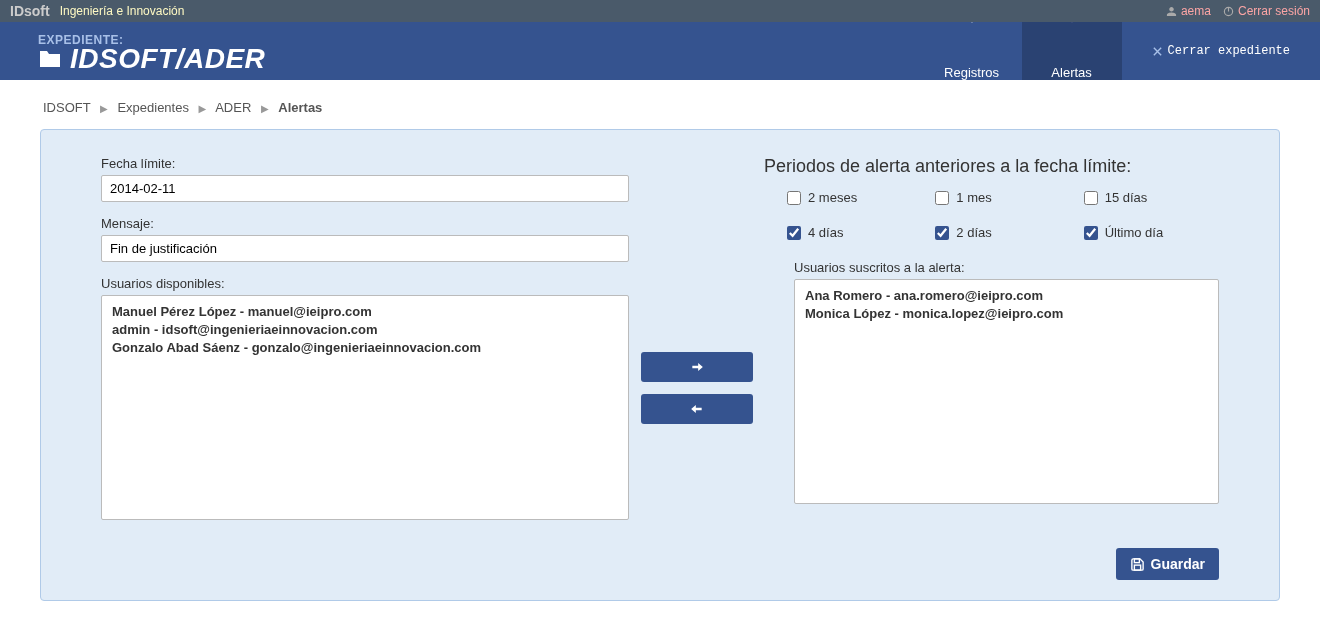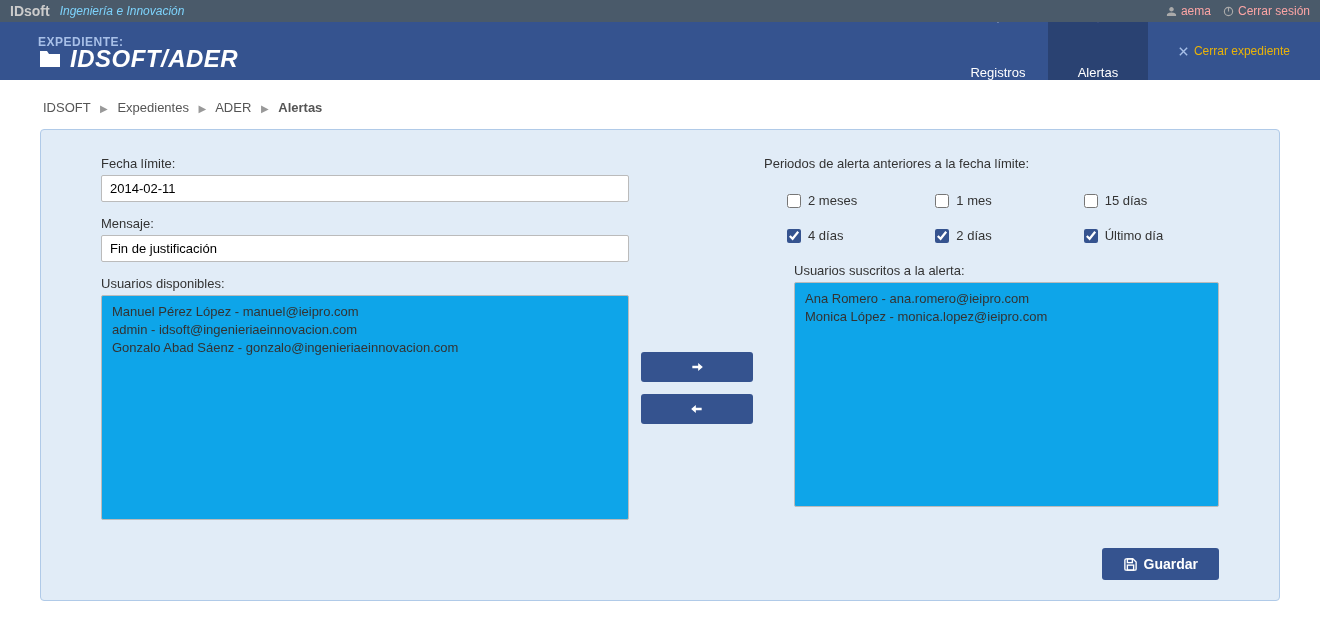--- a/index.html
+++ b/index.html
@@ -1,55 +1,55 @@
 <!DOCTYPE html>
 <html><head>
 <meta charset="utf-8">
 <style>
 * { box-sizing: border-box; margin: 0; padding: 0; }
 body { font-family: Arial, sans-serif; font-size: 13px; background: #fff; color: #333; width: 1320px; }
 .topbar { background: #4a5a6a; height: 22px; display: flex; align-items: center; padding: 0 10px; color: #ddd; font-size: 12px; }
 .topbar .brand { font-weight: bold; font-size: 14px; color: #ccc; margin-right: 10px; }
-.topbar .tagline { color: #7dd3fc; font-style: italic; }
+.topbar .tagline { color: #fef9c3; }
 .topbar .spacer { flex: 1; }
 .topbar .user-link, .topbar .logout-link { color: #fca5a5; margin-left: 12px; display: flex; align-items: center; cursor: pointer; }
 .topbar .user-link svg, .topbar .logout-link svg { margin-right: 4px; }
 .header { background: #35538f; height: 58px; display: flex; align-items: stretch; color: #fff; }
 .header .title-block { padding: 6px 0 0 38px; display: flex; flex-direction: column; justify-content: center; }
 .header .label { font-size: 12px; font-weight: bold; color: #a8c0e8; letter-spacing: 0.5px; }
 .header .title-row { display: flex; align-items: center; margin-top: -4px; }
 .header .title-row svg { margin-right: 8px; }
-.header .title { font-size: 24px; font-weight: bold; font-style: italic; letter-spacing: 0.5px; text-align: right; }
+.header .title { font-size: 28px; font-weight: bold; font-style: italic; letter-spacing: 0.5px; text-align: right; }
 .header .nav { display: flex; margin-left: auto; }
 .header .nav-item { width: 100px; display: flex; flex-direction: column; align-items: center; justify-content: center; cursor: pointer; font-size: 13px; gap: 40px; }
 .header .nav-item.active { background: #2a4272; }
 .header .nav-item svg { margin-bottom: 2px; }
-.header .close-exp { margin-left: auto; padding: 0 30px; display: flex; align-items: center; color: #eab308; cursor: pointer; font-size: 12px; }
+.header .close-exp { margin-left: auto; padding: 0 30px; display: flex; align-items: center; color: #ffffff; cursor: pointer; font-size: 12px; font-family: Liberation Mono, monospace; }
 .header .close-exp svg { margin-right: 5px; }
 .breadcrumb { padding: 20px 0 14px 43px; font-size: 13px; color: #555; }
 .breadcrumb .sep { color: #999; margin: 0 6px; font-size: 10px; }
 .breadcrumb .current { font-weight: bold; }
 .breadcrumb span.link { cursor: pointer; }
 .panel { margin: 0 40px 20px 40px; border: 1px solid #b0cae8; border-radius: 4px; background: #e1ecf7; padding: 26px 60px 20px 60px; }
 .panel-body { display: flex; gap: 10px; }
 .col-left { flex: 0 0 528px; }
 .col-mid { flex: 0 0 115px; display: flex; flex-direction: column; justify-content: center; align-items: center; gap: 12px; padding-top: 100px; }
 .col-right { flex: 1; }
 .form-label { font-size: 13px; color: #333; margin-bottom: 4px; display: block; }
 .form-input { width: 100%; height: 27px; border: 1px solid #bbb; border-radius: 2px; padding: 0 8px; font-size: 13px; background: #fff; margin-bottom: 14px; }
-.listbox { width: 100%; height: 225px; border: 1px solid #bbb; background: #0ea5e9; border-radius: 2px; overflow-y: scroll; padding: 7px 10px; font-size: 13px; line-height: 1.4; }
+.listbox { width: 100%; height: 225px; border: 1px solid #bbb; background: #ffffff; border-radius: 2px; overflow-y: scroll; padding: 7px 10px; font-size: 13px; line-height: 1.4; font-weight: bold; }
 .listbox .item { cursor: pointer; padding: 0; }
-.periods-label { font-size: 13px; margin-bottom: 22px; display: block; }
+.periods-label { font-size: 18px; margin-bottom: 13px; display: block; }
 .periods-grid { display: grid; grid-template-columns: 1fr 1fr 1fr; row-gap: 20px; margin-bottom: 20px; padding-left: 10px; }
 .check-item { display: flex; align-items: center; font-size: 13px; margin-left: 13px; }
 .check-item input { width: 14px; height: 14px; margin-right: 7px; accent-color: #35538f; }
 .subs-block { padding-left: 30px; }
 .arrow-btn { width: 112px; height: 30px; background: #35538f; border: none; border-radius: 3px; cursor: pointer; display: flex; align-items: center; justify-content: center; }
 .footer-row { display: flex; justify-content: flex-end; margin-top: 28px; }
-.save-btn { background: #35538f; color: #fff; border: none; border-radius: 3px; padding: 8px 21px; font-size: 14px; font-weight: bold; cursor: pointer; display: flex; align-items: center; }
+.save-btn { background: #35538f; color: #fff; border: none; border-radius: 3px; padding: 8px 14px; font-size: 14px; font-weight: bold; cursor: pointer; display: flex; align-items: center; }
 .save-btn svg { margin-right: 6px; }
 </style>
 </head>
 <body>
 
 <div class="topbar">
   <span class="brand">IDsoft</span>
   <span class="tagline">Ingeniería e Innovación</span>
   <span class="spacer"></span>
   <span class="user-link">

